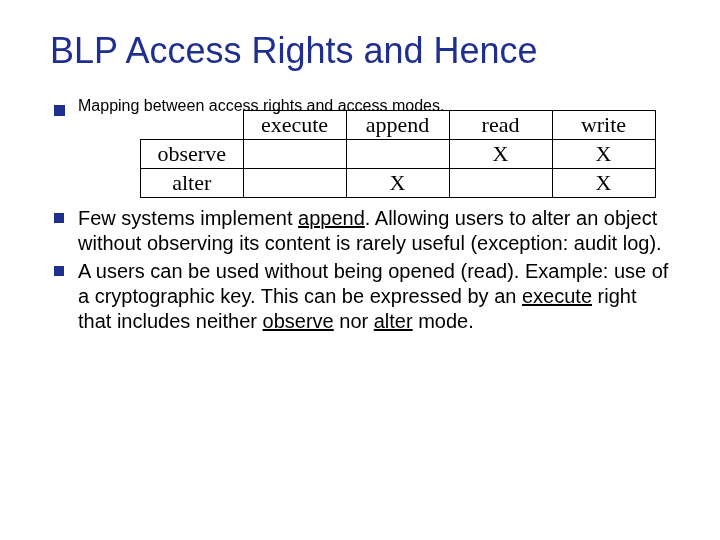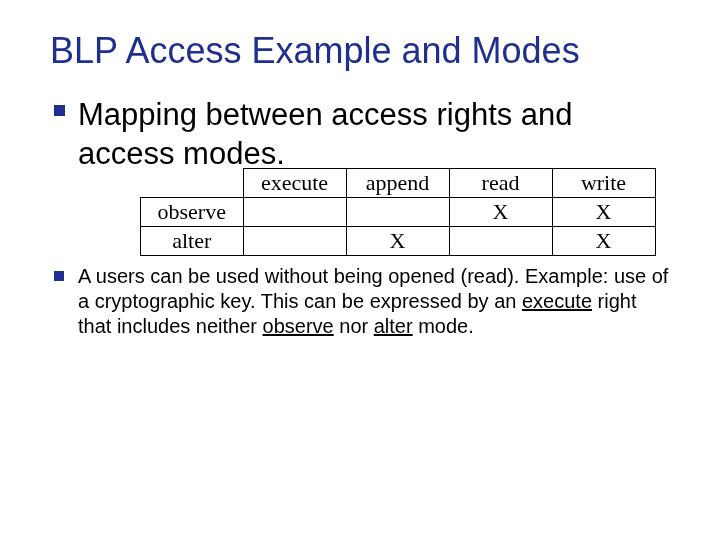--- a/index.html
+++ b/index.html
@@ -23,21 +23,21 @@
     margin: 10px 0 24px 0;
   }
   ul.top {
     list-style: none;
     padding: 0;
     margin: 0 0 6px 0;
   }
   ul.top > li {
     position: relative;
     padding-left: 28px;
-    font-size: 31px;
+    font-size: 16px;
     line-height: 1.25;
     margin-bottom: 20px;
   }
   ul.top > li::before {
     content: "";
     position: absolute;
     left: 4px;
     top: 9px;
     width: 11px;
     height: 11px;
@@ -88,21 +88,21 @@
     width: 10px;
     height: 10px;
     background: #1f2f8f;
   }
   .u { text-decoration: underline; }
 </style>
 </head>
 <body>
 <div class="slide">
 
-  <h1 class="title">BLP Access Example and Modes</h1>
+  <h1 class="title">BLP Access Rights and Hence</h1>
 
   <ul class="top">
     <li>Mapping between access rights and access modes.</li>
   </ul>
 
   <div class="table-wrap">
     <table>
       <tbody>
           <tr>
         <td class="corner"></td>
@@ -124,17 +124,20 @@
         <td>X</td>
         <td></td>
         <td>X</td>
       </tr>
     </tbody>
       </table>
   </div>
 
   <ul class="sub">
     <li>
+      <span>Few systems implement </span><span class="u">append</span><span>. Allowing users to alter an object without observing its content is rarely useful (exception: audit log).</span>
+    </li>
+    <li>
       <span>A users can be used without being opened (read). Example: use of a cryptographic key. This can be expressed by an </span><span class="u">execute</span><span> right that includes neither </span><span class="u">observe</span><span> nor </span><span class="u">alter</span><span> mode.</span>
     </li>
   </ul>
 
 </div>
 
 </body></html>

